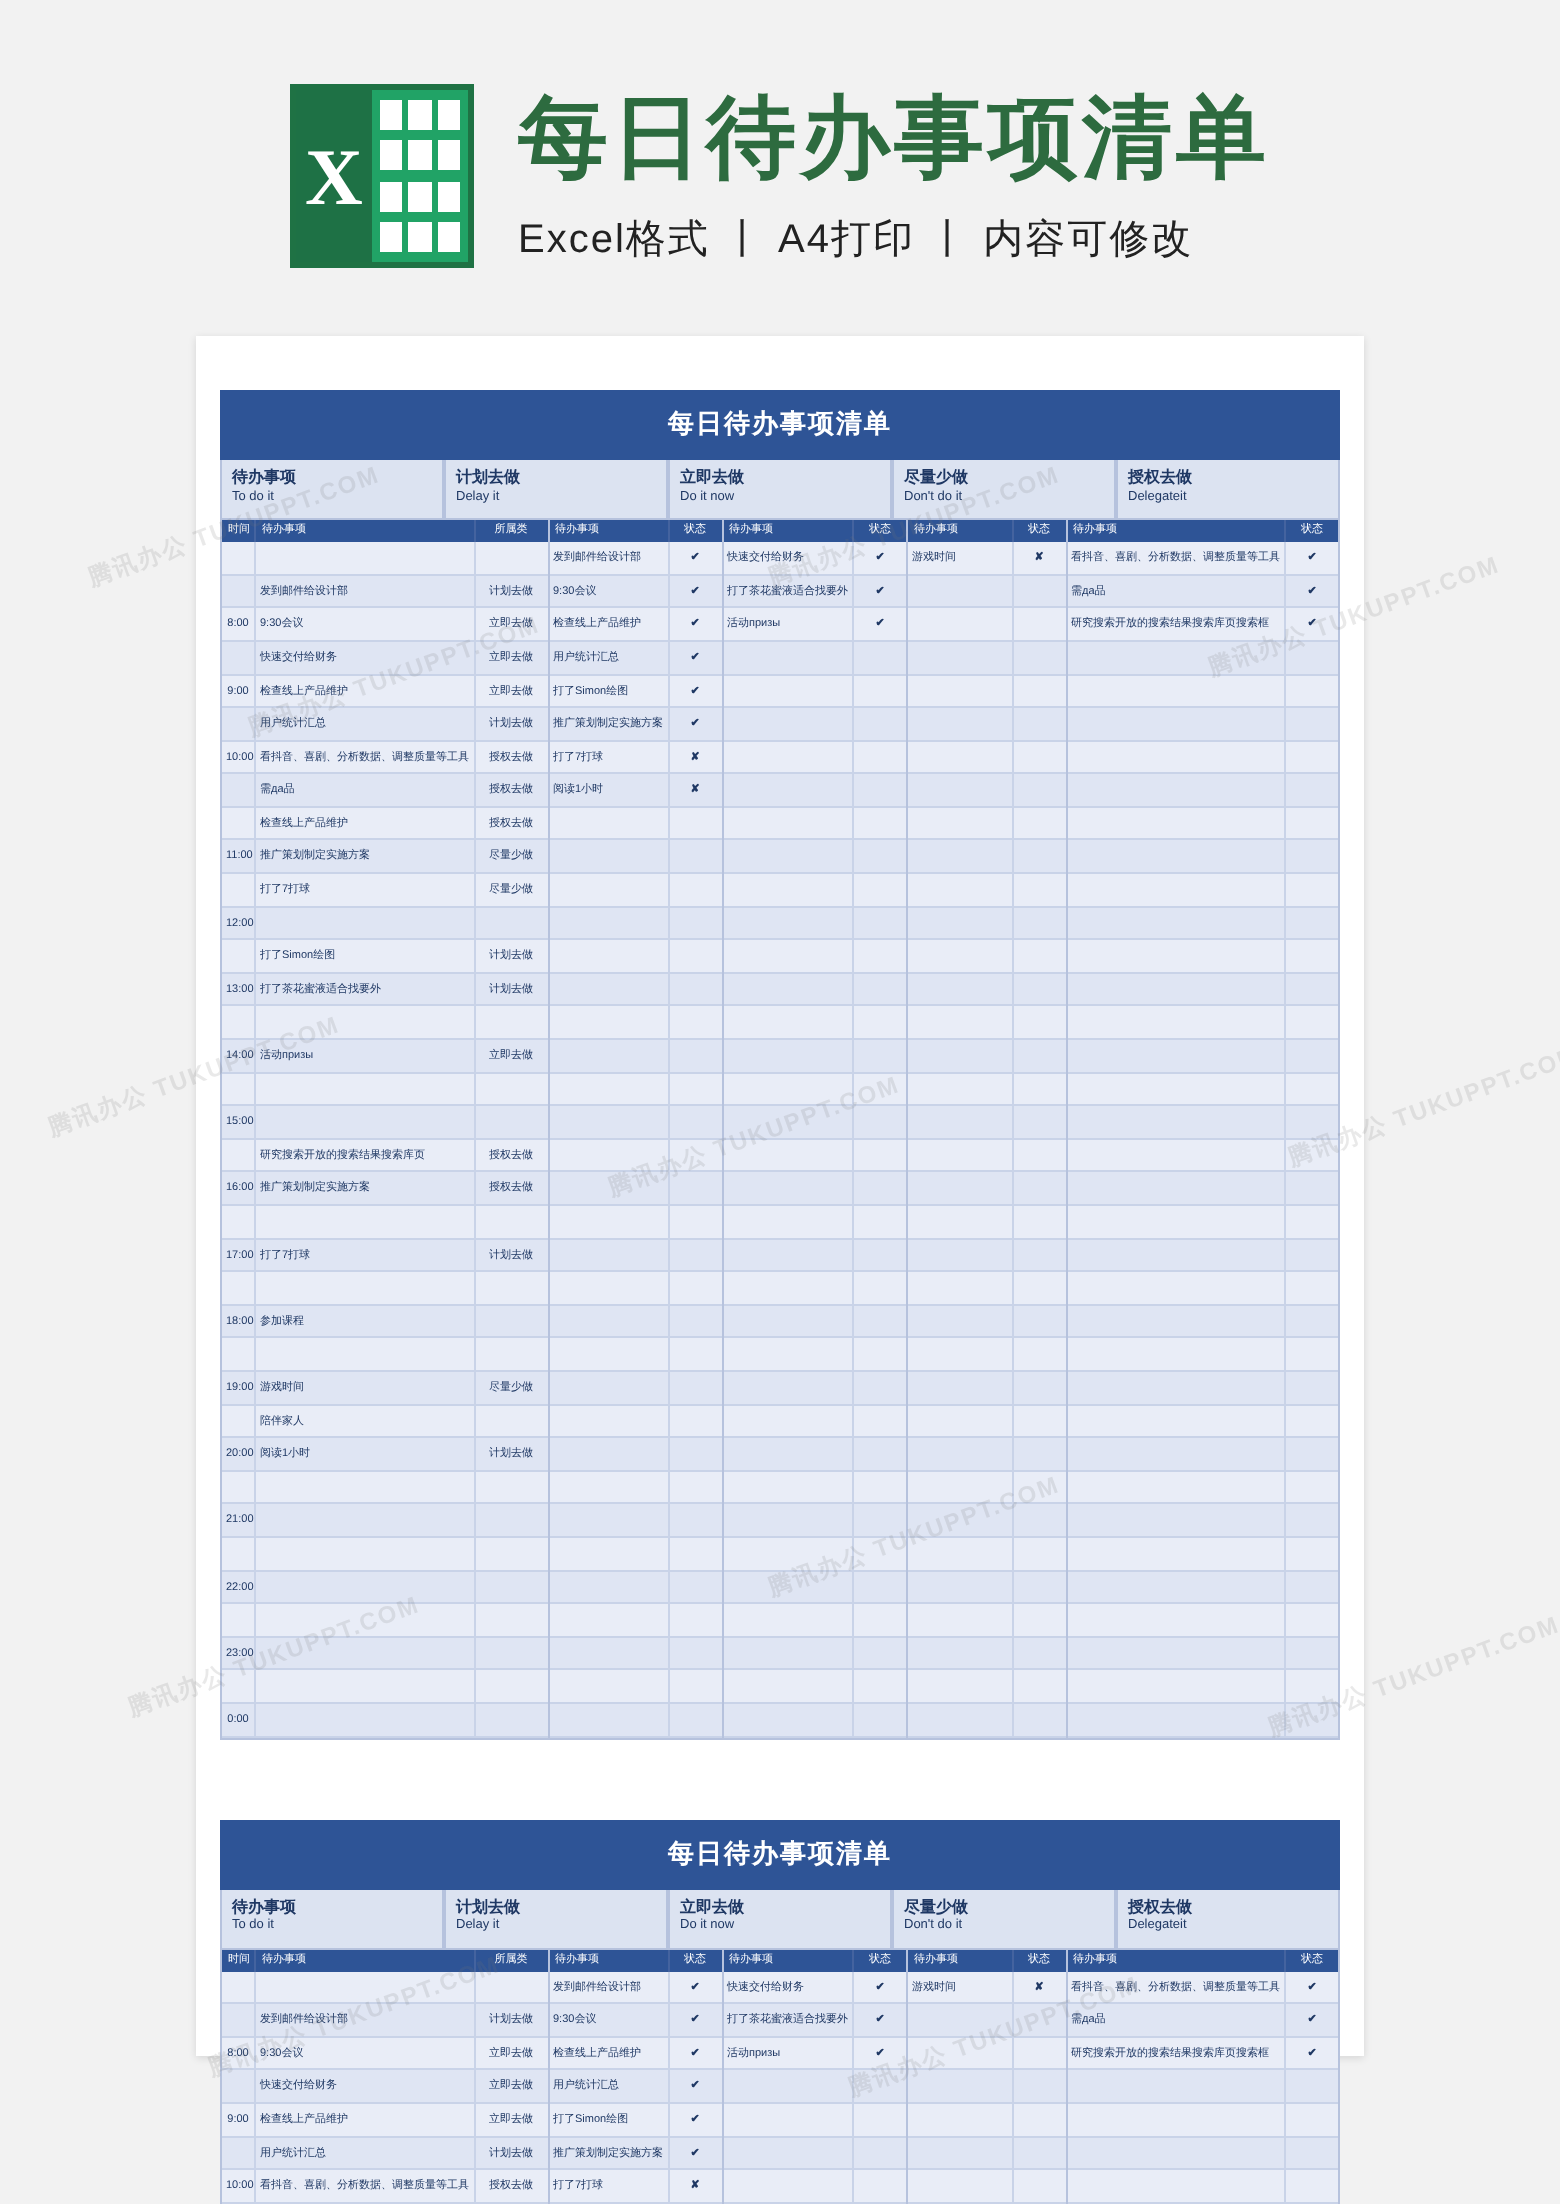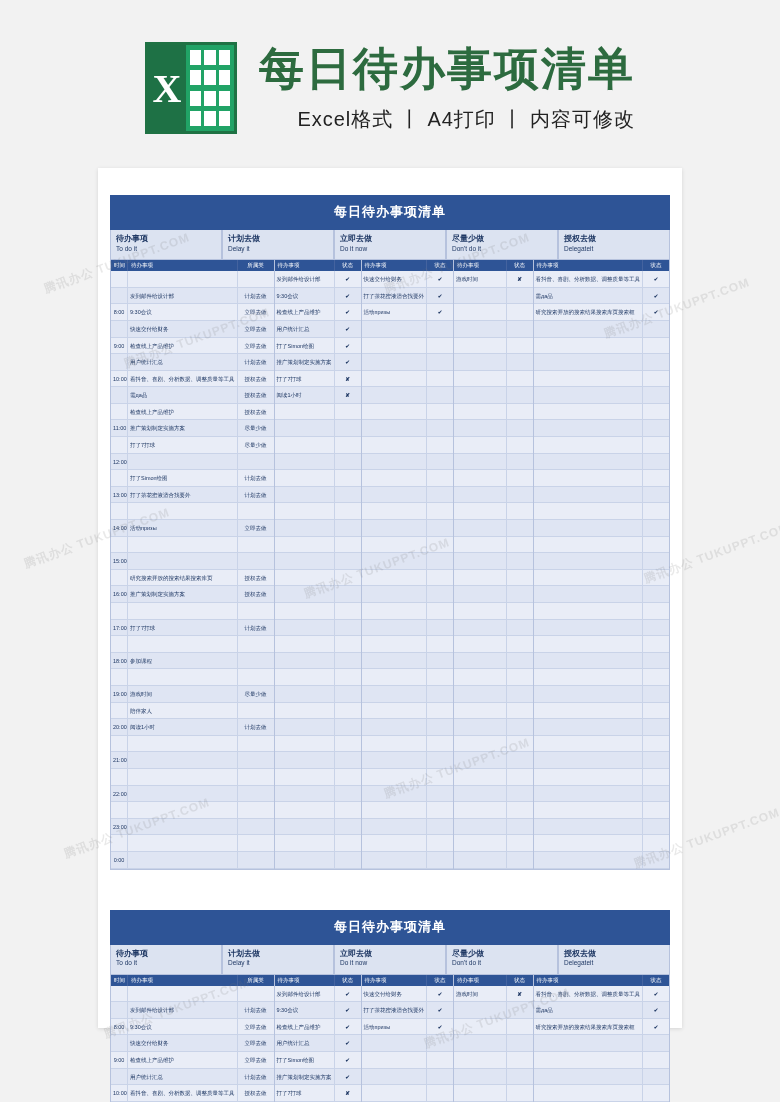--- a/index.html
+++ b/index.html
@@ -69,21 +69,21 @@
     font-weight: bold;
     color: #2d6b3f;
     letter-spacing: 2px;
     line-height: 1.15;
   }
   .banner-sub {
     font-size: 20px;
     color: #222;
     margin-top: 12px;
     letter-spacing: 1px;
-    text-align: right;
+    text-align: left;
   }
 
   
   .sheet {
     position: absolute;
     left: 98px;
     top: 168px;
     width: 584px;
     height: 860px;
     background: #ffffff;

